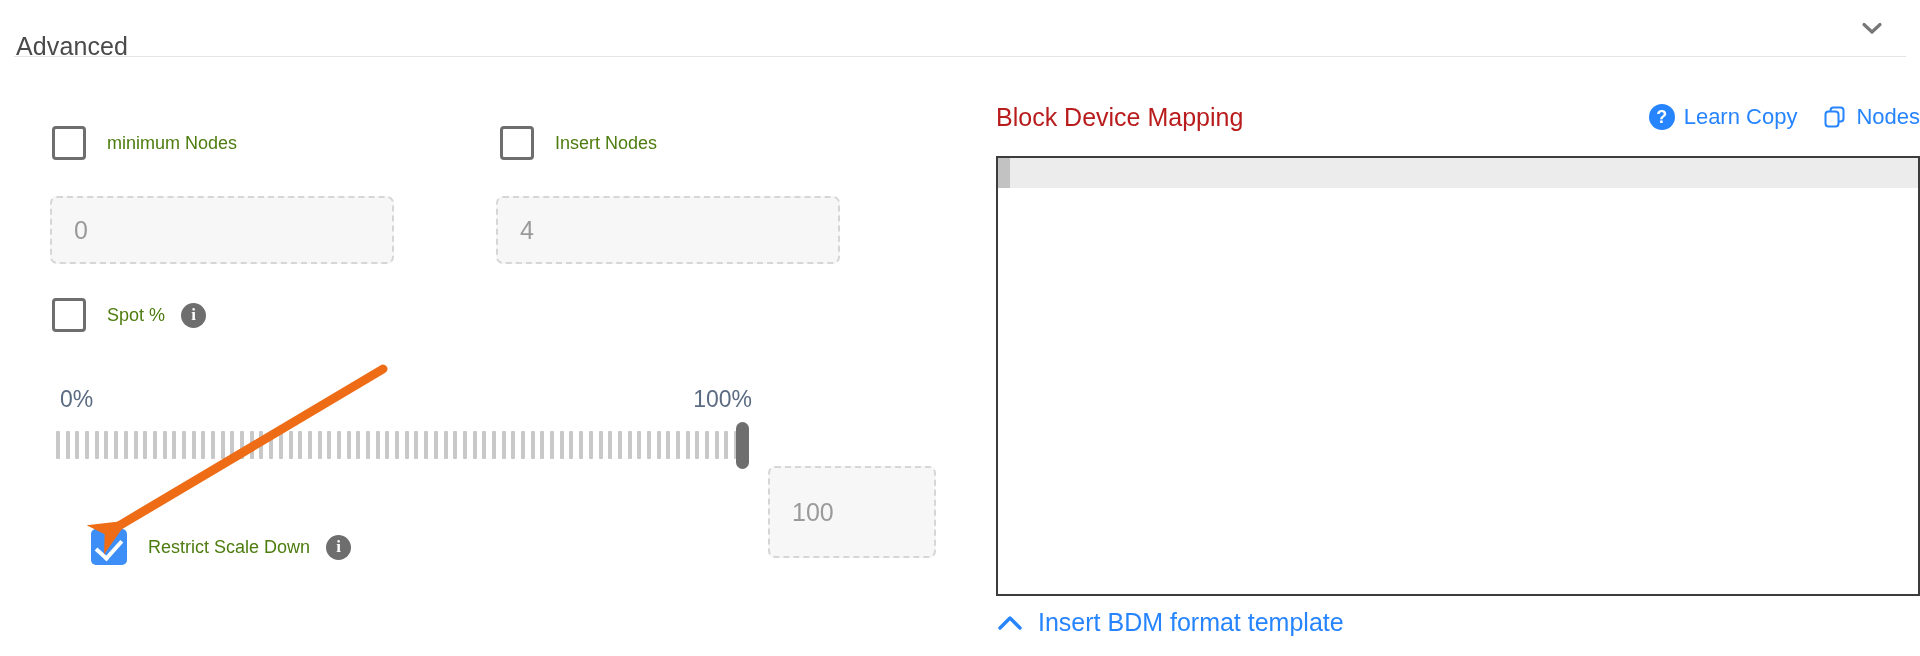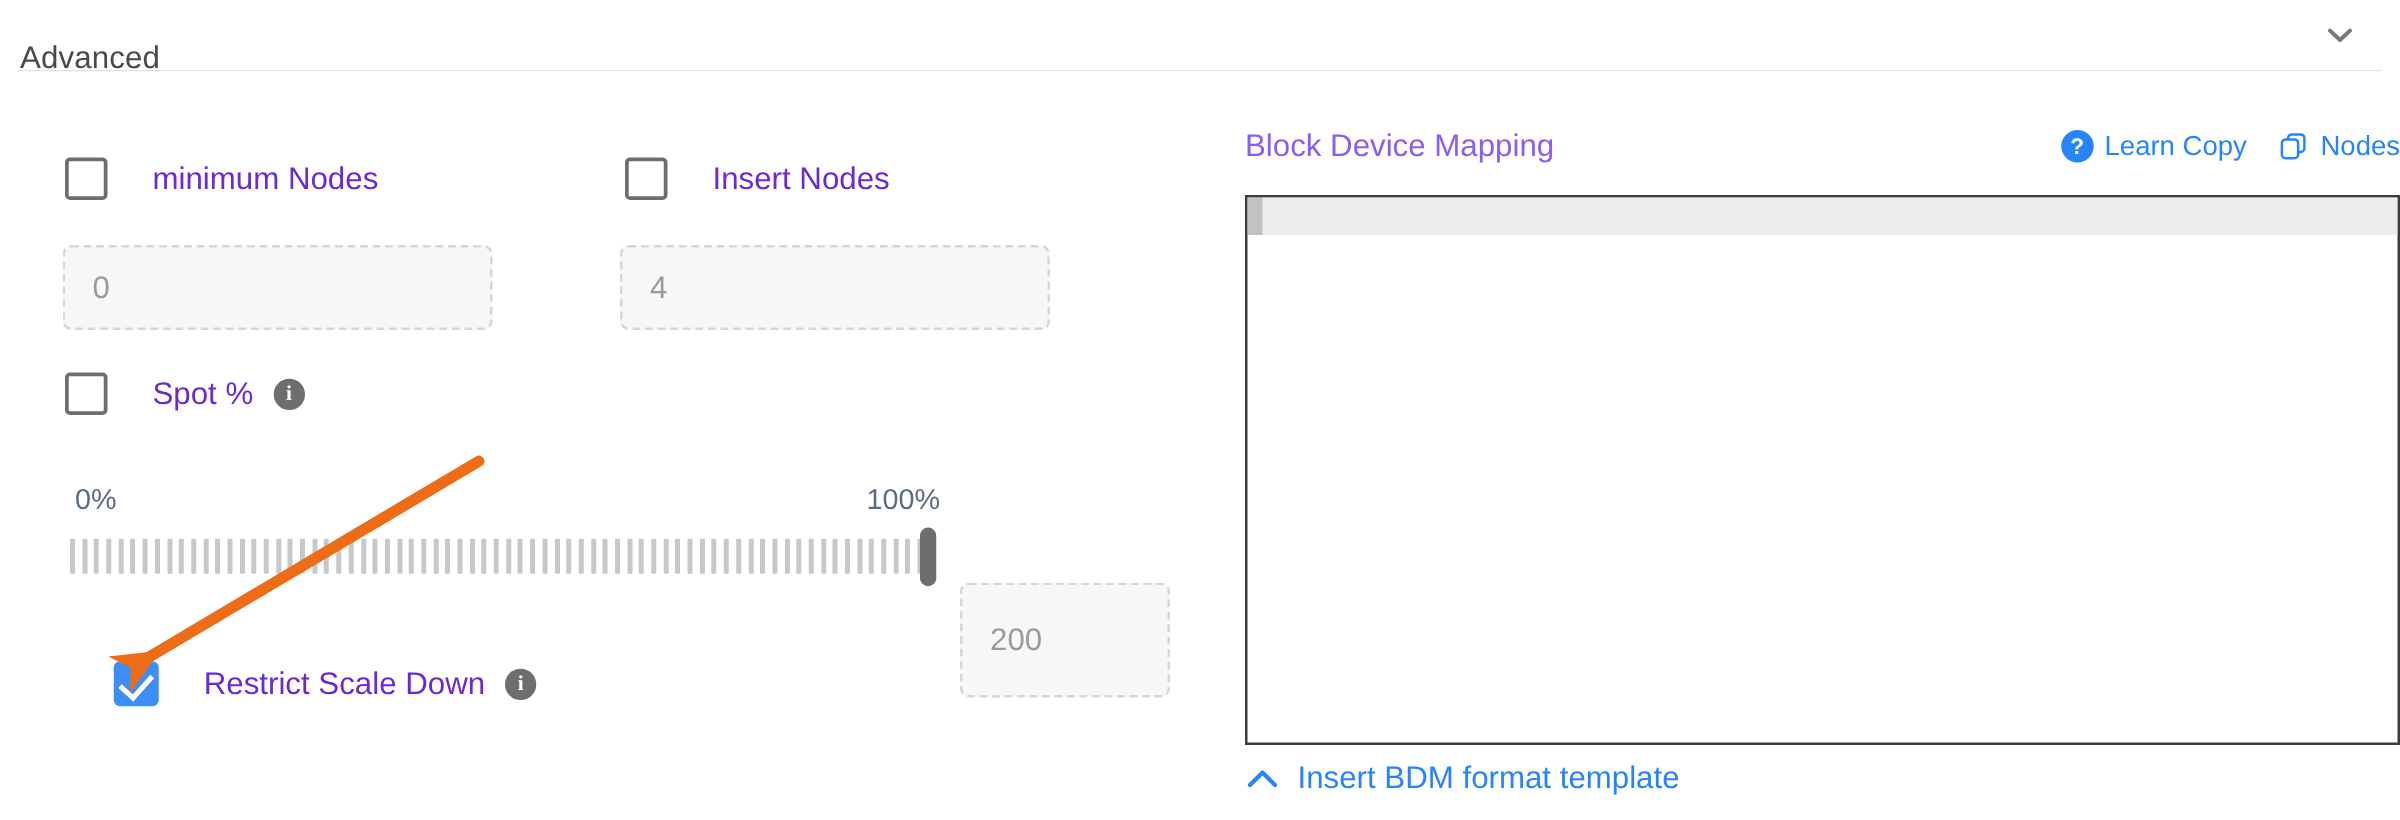--- a/index.html
+++ b/index.html
@@ -42,21 +42,21 @@
   .checkbox.checked {
     border: none; background: #3d8ef7; position: relative;
     width: 36px; height: 36px; border-radius: 5px;
   }
   .checkbox.checked::after {
     content: ""; position: absolute; left: 10px; top: 5px;
     width: 12px; height: 21px; border: solid #fff; border-width: 0 4px 4px 0;
     transform: rotate(42deg);
   }
   .cb-label {
-    margin-left: 36px; font-size: 25px; color: #6d28d9; white-space: nowrap;
+    margin-left: 21px; font-size: 18px; color: #4d7c0f; white-space: nowrap;
   }
   .info-icon {
     margin-left: 16px; width: 25px; height: 25px; border-radius: 50%;
     background: #6e6e6e; color: #fff; font-size: 17px; font-weight: 700;
     font-family: "Liberation Serif", serif;
     display: flex; align-items: center; justify-content: center; cursor: pointer;
     flex: 0 0 auto;
   }
 
   .ghost-input {
@@ -94,21 +94,21 @@
     cursor: grab;
   }
 
   
   .right-col { position: absolute; left: 996px; top: 56px; width: 924px; height: 600px; }
 
   .bdm-header {
     position: absolute; left: 0; top: 44px; width: 924px; height: 34px;
     display: flex; align-items: center;
   }
-  .bdm-title { font-size: 25px; color: #8b5cf6; }
+  .bdm-title { font-size: 25px; color: #b91c1c; }
   .bdm-actions { margin-left: auto; display: flex; align-items: center; gap: 26px; }
   .action-link {
     display: flex; align-items: center; gap: 9px;
     color: #2684ff; font-size: 22px; cursor: pointer; white-space: nowrap;
   }
   .q-icon {
     width: 26px; height: 26px; border-radius: 50%; background: #2684ff; color: #fff;
     font-size: 18px; font-weight: 700; display: flex; align-items: center;
     justify-content: center; flex: 0 0 auto;
   }
@@ -244,21 +244,21 @@
         <span class="tick"></span>
         <span class="tick"></span>
         <span class="tick"></span>
         <span class="tick"></span>
         <span class="tick"></span>
         <span class="tick"></span>
         <span class="tick"></span>
       </div>
     <div class="slider-thumb"></div>
 
-    <div class="ghost-input" style="left:768px; top:410px; width:168px; height:92px;">200</div>
+    <div class="ghost-input" style="left:768px; top:410px; width:168px; height:92px;">100</div>
 
     <div class="cb-row" style="left:48px; top:473px;padding-left:43px;">
       <div class="checkbox checked"></div>
       <div class="cb-label">Restrict Scale Down</div>
       <div class="info-icon">i</div>
     </div>
   </div>
 
   <div class="right-col">
 

